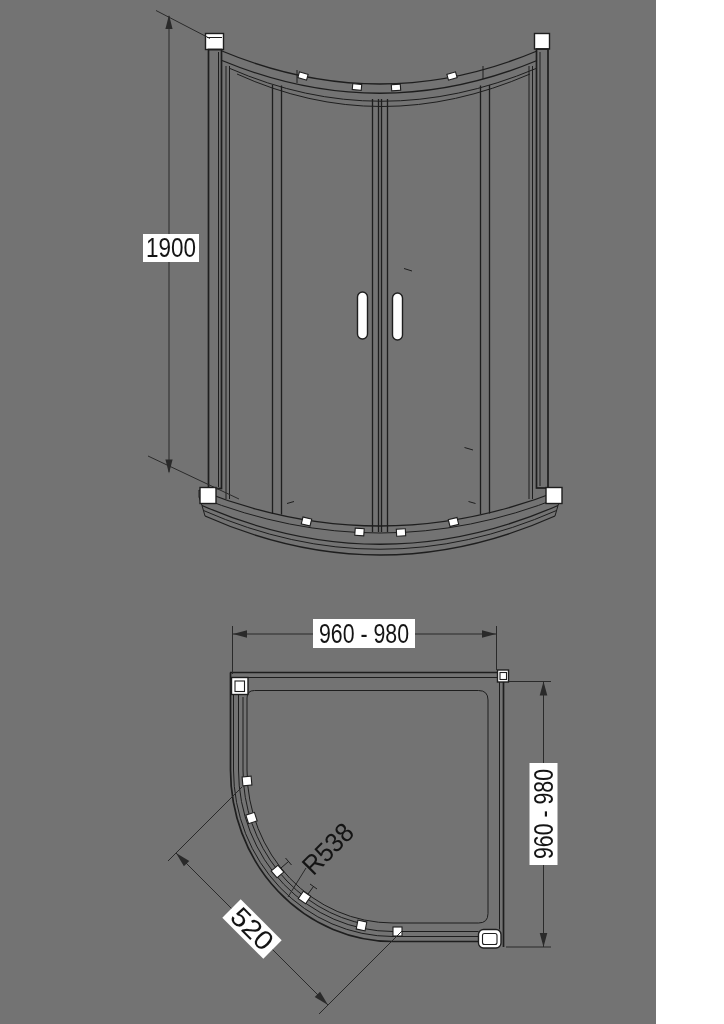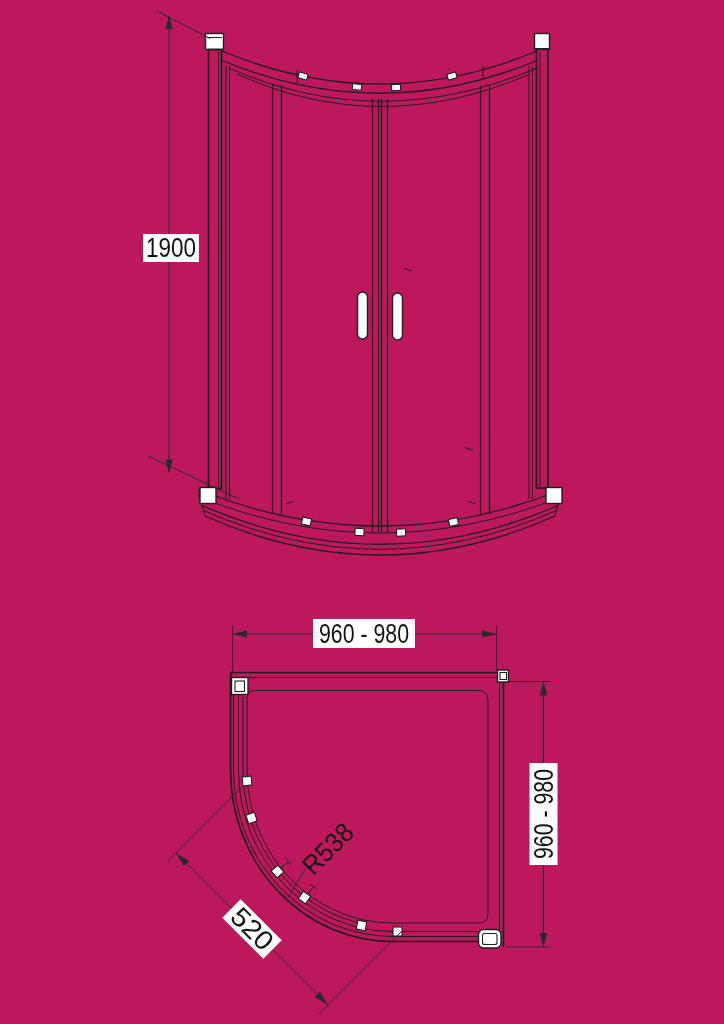--- a/index.html
+++ b/index.html
@@ -1,16 +1,16 @@
 <!DOCTYPE html>
 <html><head>
 <meta charset="utf-8">
 <style>
   html,body{margin:0;padding:0;background:#ffffff;}
-  .page{width:724px;height:1024px;background:#be185d;position:relative;overflow:hidden;}
+  .page{width:656px;height:1024px;background:#737373;position:relative;overflow:hidden;}
   svg{display:block;}
   svg text{
     font-family:"Liberation Sans","DejaVu Sans",sans-serif;
     font-size:27px;
     fill:#141414;
   }
   .ln   {stroke:#1e1e1e;stroke-width:1.3;fill:none;}
   .lnh  {stroke:#1e1e1e;stroke-width:1.7;fill:none;}
   .lnt  {stroke:#1e1e1e;stroke-width:1;fill:none;}
   .dim  {stroke:#2a2a2a;stroke-width:1;fill:none;}

